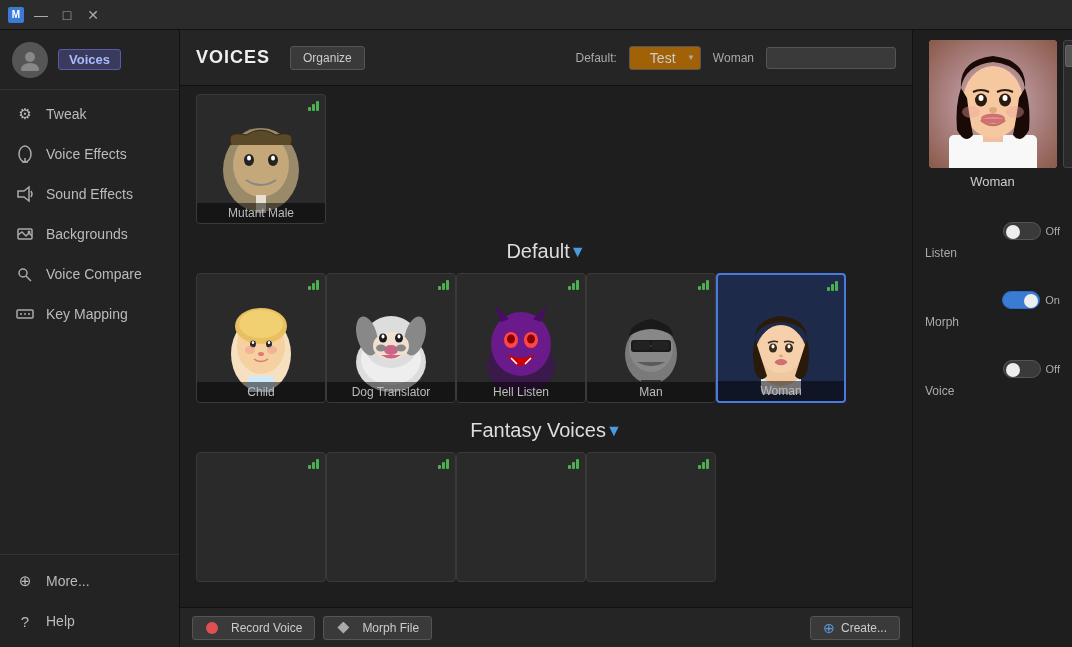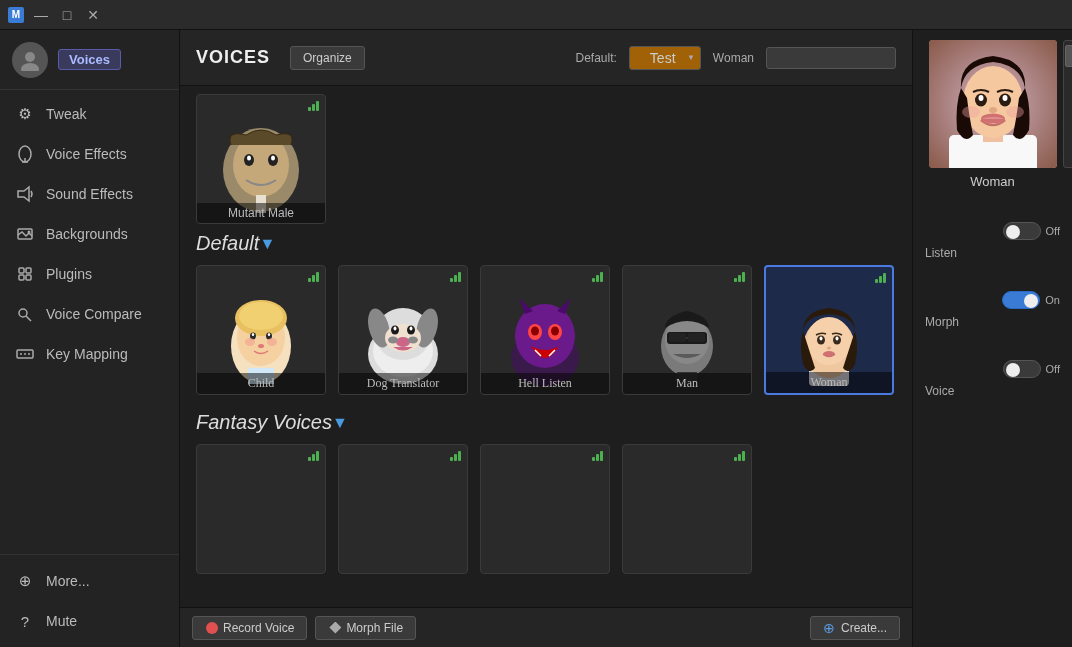--- a/index.html
+++ b/index.html
@@ -201,41 +201,39 @@
       scrollbar-width: thin;
       scrollbar-color: #444 #222;
     }
     .voices-area::-webkit-scrollbar { width: 10px; }
     .voices-area::-webkit-scrollbar-track { background: #222; }
     .voices-area::-webkit-scrollbar-thumb { background: #444; }
 
     .section-header {
       display: flex;
       align-items: center;
-      justify-content: flex-start;
+      justify-content: center;
       padding: 8px 0 10px 0;
-      font-style: italic;
     }
     .section-title {
       font-size: 20px;
       color: #ddd;
       font-weight: normal;
     }
     .section-collapse {
       color: #4a9adf;
       font-size: 16px;
       cursor: pointer;
     }
 
     .voice-grid {
       display: flex;
       flex-wrap: wrap;
-      gap: 12px;
+      gap: 0;
       margin-bottom: 8px;
-      font-family: Liberation Serif, serif;
     }
 
     .voice-card {
       width: 130px;
       height: 130px;
       background: #2a2a2a;
       border: 1px solid #3a3a3a;
       border-radius: 4px;
       cursor: pointer;
       display: flex;
@@ -369,21 +367,21 @@
       background: #252525;
       border-top: 1px solid #111;
       display: flex;
       align-items: center;
       padding: 0 12px;
       gap: 8px;
     }
     .bottom-btn {
       display: flex;
       align-items: center;
-      gap: 4px;
+      gap: 12px;
       background: #3a3a3a;
       border: 1px solid #555;
       color: #ccc;
       padding: 4px 12px;
       border-radius: 3px;
       cursor: pointer;
       font-size: 12px;
     }
     .btn-icon {
       width: 14px; height: 14px;
@@ -430,20 +428,21 @@
       display: flex;
       align-items: center;
       justify-content: center;
       overflow: hidden;
     }
 
     .top-row-grid {
       display: flex;
       flex-wrap: wrap;
       gap: 8px;
+      margin-bottom: 8px;
     }
   </style>
 </head>
 <body>
 
 <div class="titlebar">
   <div class="titlebar-icon">
     <span>M</span>
   </div>
   <div class="titlebar-controls">
@@ -498,31 +497,20 @@
         <span class="nav-icon">
           <svg width="18" height="18" viewBox="0 0 18 18">
               <rect x="2" y="4" width="14" height="10" rx="1" fill="none" stroke="#aaa" stroke-width="1.5"></rect>
               <polyline points="2,10 6,7 10,11 13,8 16,11" fill="none" stroke="#aaa" stroke-width="1.5"></polyline>
               <circle cx="13" cy="7" r="1.5" fill="#aaa"></circle>
             </svg>
         </span>
         <span>Backgrounds</span>
       </div>
 
-      <div class="nav-item">
-        <span class="nav-icon">
-          <svg width="18" height="18" viewBox="0 0 18 18">
-              <rect x="3" y="3" width="5" height="5" rx="1" fill="none" stroke="#aaa" stroke-width="1.5"></rect>
-              <rect x="10" y="3" width="5" height="5" rx="1" fill="none" stroke="#aaa" stroke-width="1.5"></rect>
-              <rect x="3" y="10" width="5" height="5" rx="1" fill="none" stroke="#aaa" stroke-width="1.5"></rect>
-              <rect x="10" y="10" width="5" height="5" rx="1" fill="none" stroke="#aaa" stroke-width="1.5"></rect>
-            </svg>
-        </span>
-        <span>Plugins</span>
-      </div>
 
       <div class="nav-item">
         <span class="nav-icon">
           <svg width="18" height="18" viewBox="0 0 18 18">
               <circle cx="7" cy="8" r="4" fill="none" stroke="#aaa" stroke-width="1.5"></circle>
               <line x1="10" y1="11" x2="15" y2="16" stroke="#aaa" stroke-width="1.5"></line>
             </svg>
         </span>
         <span>Voice Compare</span>
       </div>
@@ -541,21 +529,21 @@
 
     </div>
 
     <div class="sidebar-bottom">
       <div class="nav-item">
         <span class="nav-icon">⊕</span>
         <span>More...</span>
       </div>
       <div class="nav-item">
         <span class="nav-icon">?</span>
-        <span>Mute</span>
+        <span>Help</span>
       </div>
     </div>
   </div>
 
   <div class="content">
 
     <div class="content-header">
       <span class="content-title">VOICES</span>
       <button class="organize-btn">Organize</button>
       <div class="spacer"></div>

